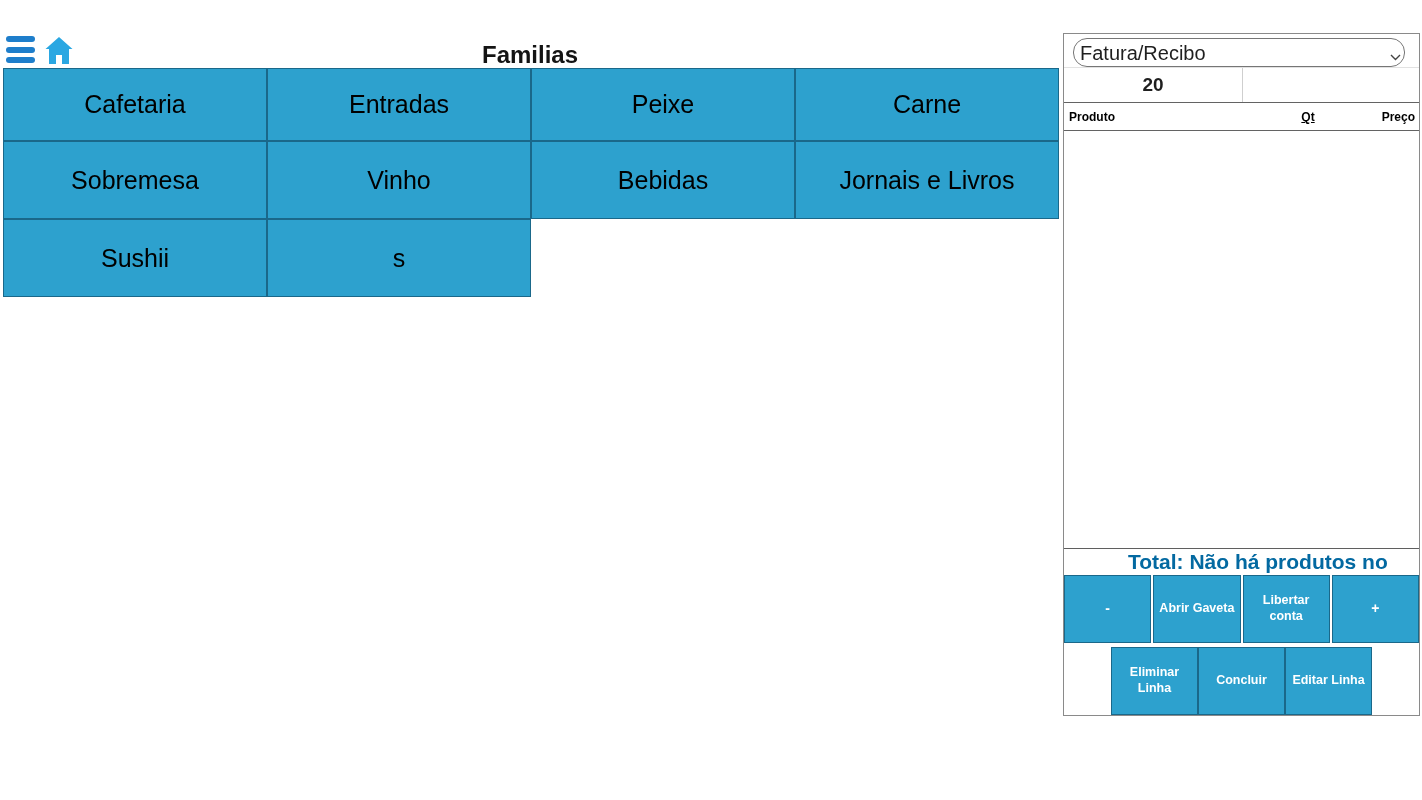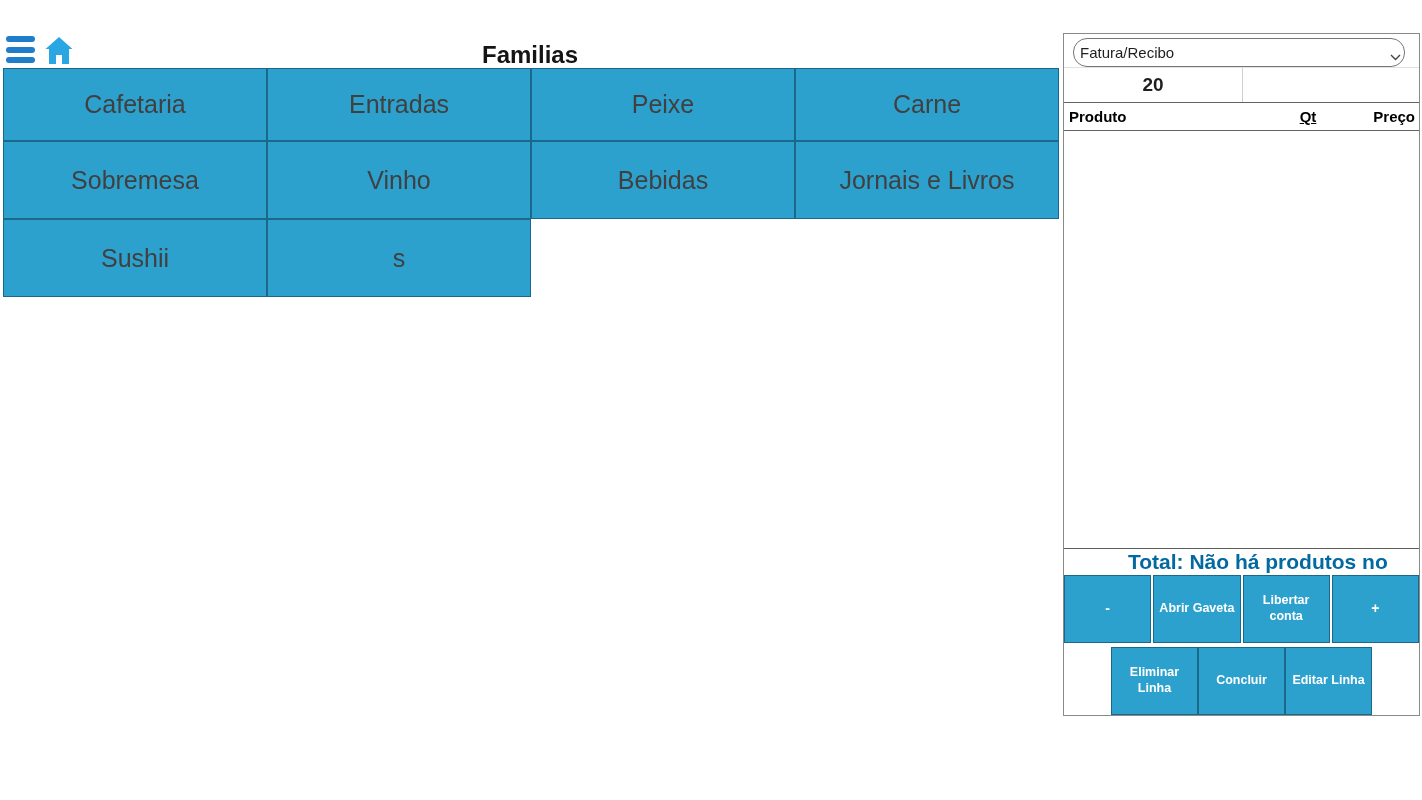--- a/index.html
+++ b/index.html
@@ -12,43 +12,43 @@
   .hamburger .bar { width:29px; height:6px; border-radius:3px; background:#1e7ecb; }
   .home-btn { width:28px; height:30px; cursor:pointer; }
 
   
   .families-title { position:absolute; left:0; top:41px; width:1060px; text-align:center;
                     font-size:24px; font-weight:600; color:#141414; }
 
   
   .fam-grid { position:absolute; left:3px; top:68px; width:1057px;
               display:grid; grid-template-columns:repeat(4,264px); grid-template-rows:73px 78px 78px; }
-  .fam-btn { background:#2da1ce; border:1px solid #1a688a; color:#404040;
+  .fam-btn { background:#2da1ce; border:1px solid #1a688a; color:#000000;
              display:flex; align-items:center; justify-content:center;
              font-size:25px; font-weight:400; cursor:pointer; }
   .fam-btn + .fam-btn { }
 
   
   .order-panel { position:absolute; left:1063px; top:33px; width:357px; height:683px;
                  border:1px solid #8a8a8a; background:#fff; display:flex; flex-direction:column; }
 
   .sel-area { height:33px; position:relative; }
   .doc-select { position:absolute; left:9px; top:4px; width:332px; height:29px;
                 border:1px solid #767676; border-radius:14px; background:#fff;
-                font-family:"Liberation Sans", sans-serif; font-size:15px; color:#1f1f1f;
+                font-family:"Liberation Sans", sans-serif; font-size:20px; color:#1f1f1f;
                 padding-left:6px; appearance:none; -webkit-appearance:none; }
   .sel-chevron { position:absolute; right:18px; top:13px; pointer-events:none; }
 
   .num-row { height:36px; display:flex; border-top:1px solid #e2e2e2; border-bottom:1px solid #636363; }
   .num-cell { width:179px; border-right:1px solid #cfcfcf; display:flex; align-items:center; justify-content:center;
               font-size:19px; font-weight:700; color:#1f1f1f; cursor:pointer; }
   .num-cell-empty { flex:1; }
 
   .hdr-row { height:28px; display:flex; align-items:center; border-bottom:1px solid #636363;
-             font-size:15px; font-weight:700; color:#000;justify-content:flex-end; }
+             font-size:12px; font-weight:700; color:#000;justify-content:flex-end; }
   .hdr-produto { flex:1; padding-left:5px; }
   .hdr-qt { width:70px; text-align:center;text-decoration:underline; }
   .hdr-preco { width:76px; text-align:right; padding-right:4px; }
 
   .list-area { flex:1; background:#fff; border-bottom:1px solid #5f5f5f; }
 
   .total-row { height:26px; line-height:26px; font-size:21px; font-weight:700; color:#0369a1;
                white-space:nowrap; overflow:hidden; padding-left:64px; }
 
   .btn-row1 { height:68px; display:flex; gap:2px; background:#fff; }

